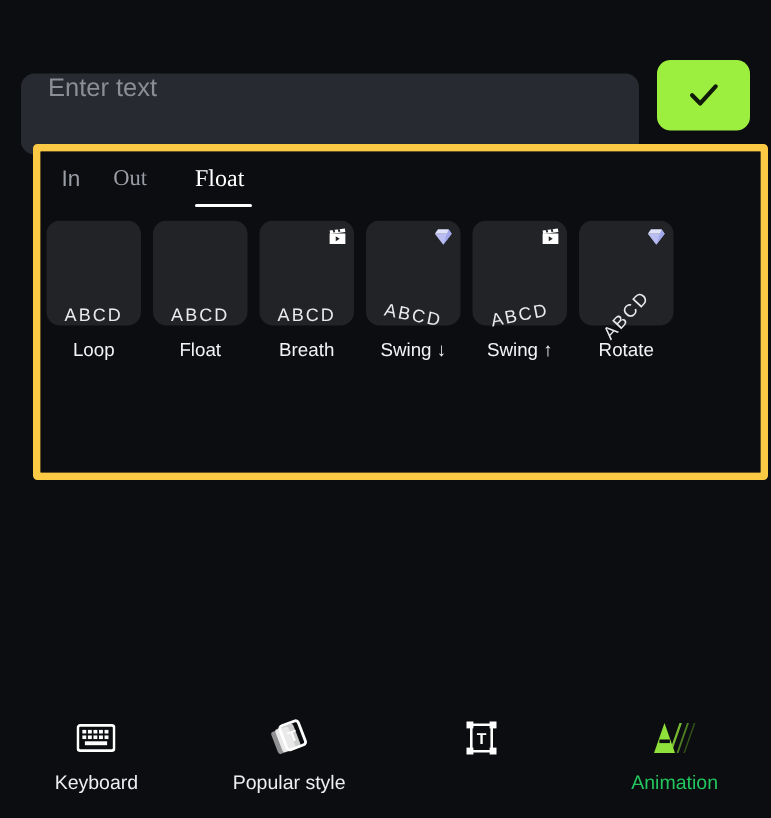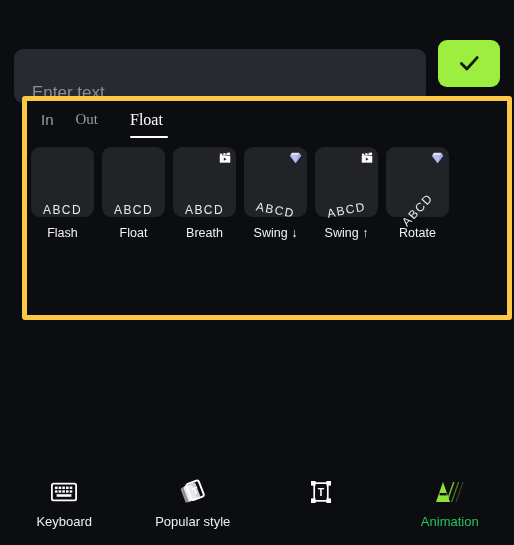--- a/index.html
+++ b/index.html
@@ -21,21 +21,21 @@
     left: 14px; top: 36px;
     width: 486px; height: 54px;
     display: flex; align-items: center;
     gap: 12px;
   }
   .text-field {
     flex: 1 1 auto;
     height: 54px;
     background: #282a31;
     border-radius: 9px;
-    display: flex; align-items: flex-end;
+    display: flex; align-items: flex-start;
     padding-left: 18px;
     margin-top: 26px;
   }
   .text-field input {
     width: 100%;
     border: none; outline: none; background: transparent;
     color: #f0f0f2;
     font-family: "Liberation Sans", sans-serif;
     font-size: 17px;
   }
@@ -199,21 +199,21 @@
         </div>
       </div>
 
       <div class="anim-strip">
 
 
         <div class="anim-item">
           <div class="anim-thumb">
             <span class="abcd">ABCD</span>
           </div>
-          <div class="anim-label">Flash</div>
+          <div class="anim-label">Loop</div>
         </div>
 
         <div class="anim-item">
           <div class="anim-thumb">
             <span class="abcd">ABCD</span>
           </div>
           <div class="anim-label">Float</div>
         </div>
 
         <div class="anim-item">

